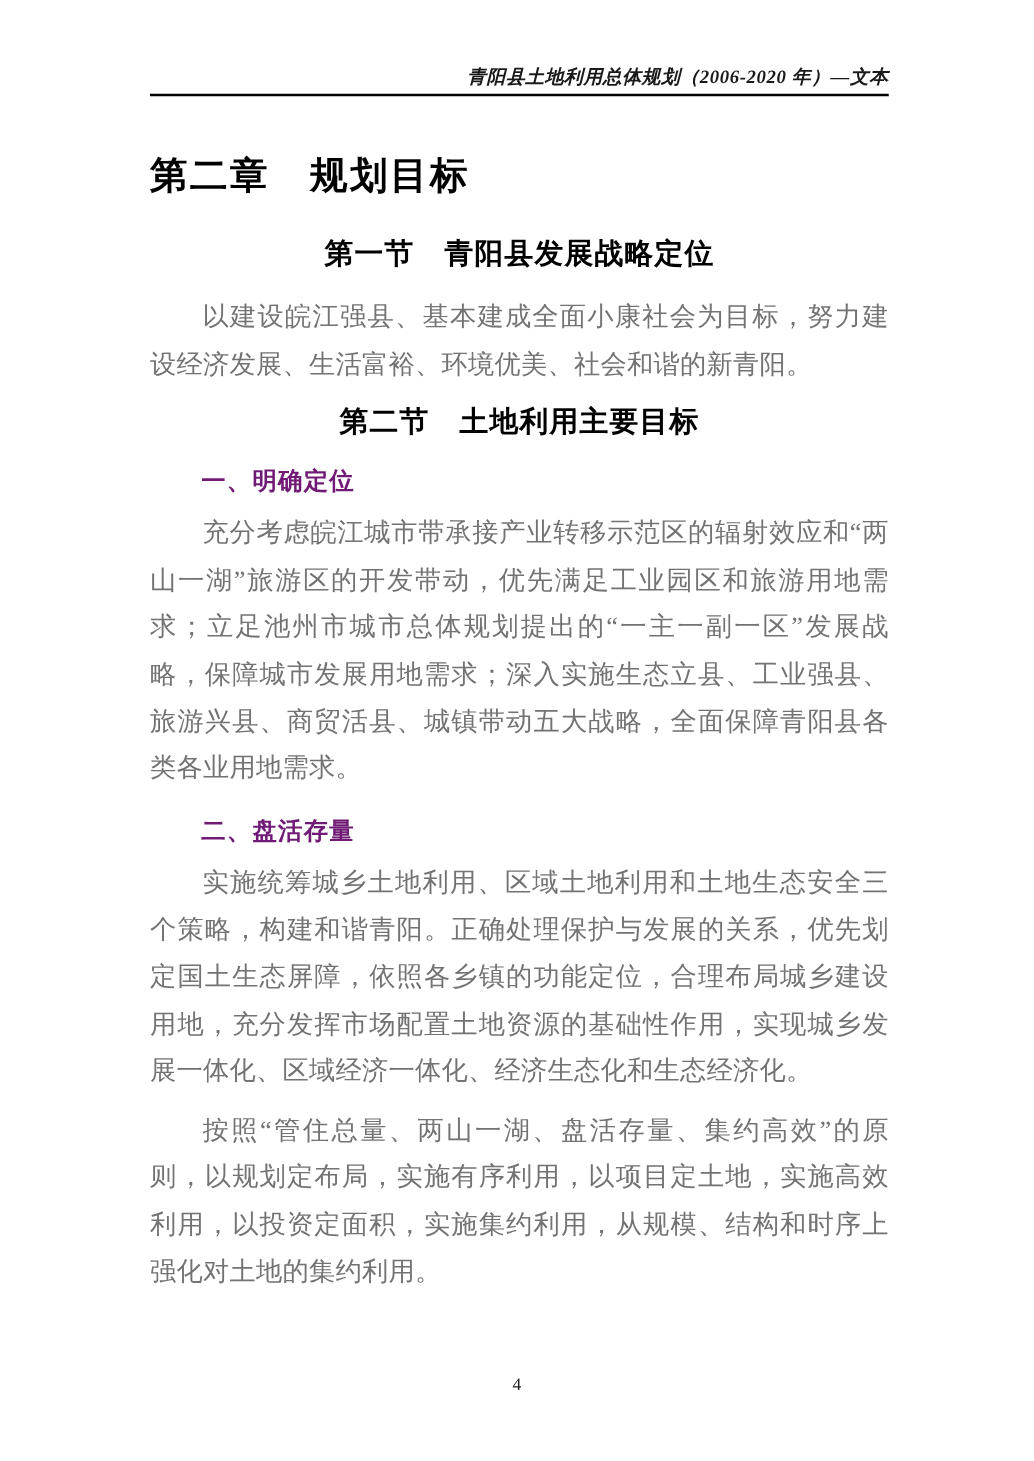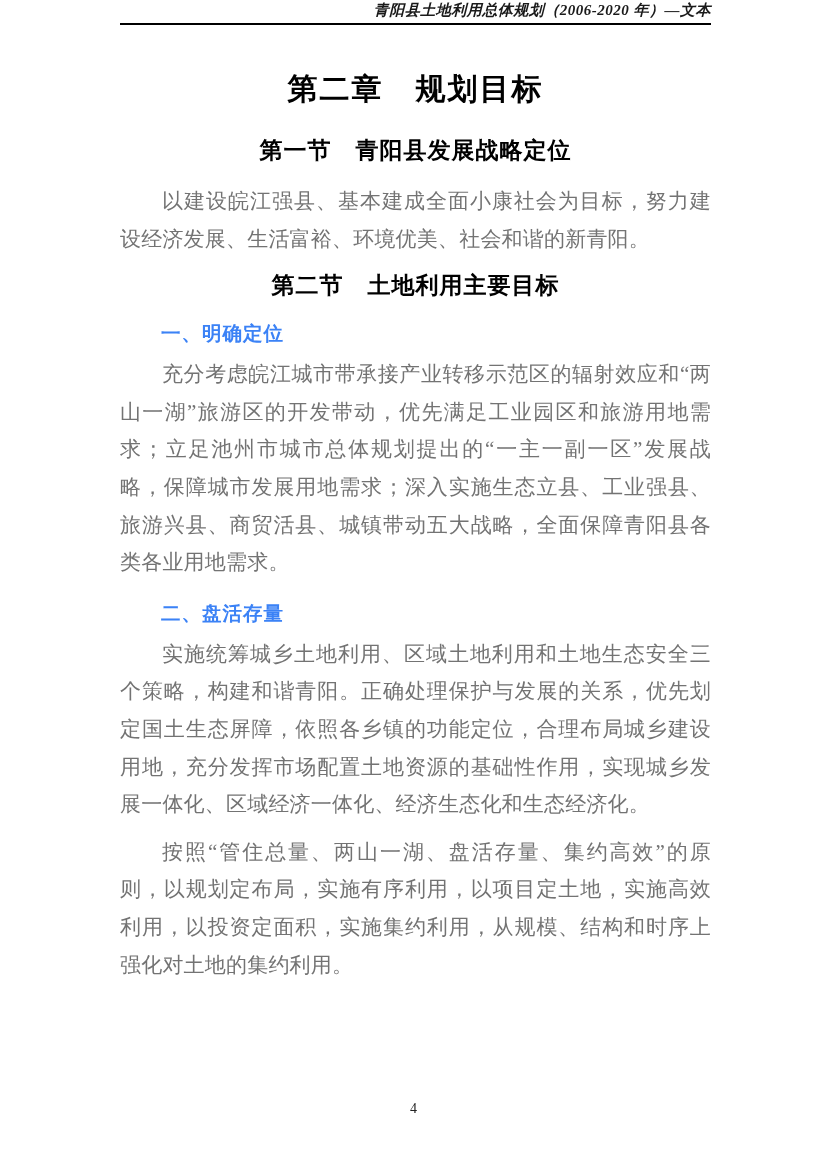--- a/index.html
+++ b/index.html
@@ -16,40 +16,40 @@
     color: #111111;
     font-family: "Liberation Serif", "DejaVu Serif", serif;
     overflow: hidden;
     box-sizing: border-box;
   }
   .content {
     padding: 0 116px 0 120px;
   }
   
   .header {
+    padding-top: 52px;
   }
   .header-text {
     text-align: right;
     font-size: 15px;
     line-height: 20px;
     font-weight: bold;
     font-style: italic;
     color: #1a1a1a;
     letter-spacing: 0.5px;
   }
   .header-rule {
     margin-top: 3px;
     border: 0;
     border-bottom: 2.5px solid #000000;
     height: 0;
   }
   
   .chapter-title {
     margin: 44px 0 0 0;
-    text-align: center;
     font-size: 30px;
     line-height: 40px;
     font-weight: bold;
     color: #000000;
     letter-spacing: 2px;
   }
   
   .section-title {
     text-align: center;
     font-size: 23px;
@@ -61,21 +61,21 @@
   }
   .section-title.first { margin-top: 26px; }
   .section-title.second { margin-top: 12px; }
   
   .sub-heading {
     margin: 18px 0 0 0;
     font-family: "Liberation Sans", "DejaVu Sans", sans-serif;
     font-size: 19.5px;
     line-height: 26px;
     font-weight: bold;
-    color: #3b82f6;
+    color: #701a75;
     text-indent: 2.1em;
     letter-spacing: 1px;
   }
   
   .body-para {
     margin: 10px 0 0 0;
     font-size: 21px;
     line-height: 37.6px;
     text-align: justify;
     text-indent: 2em;

